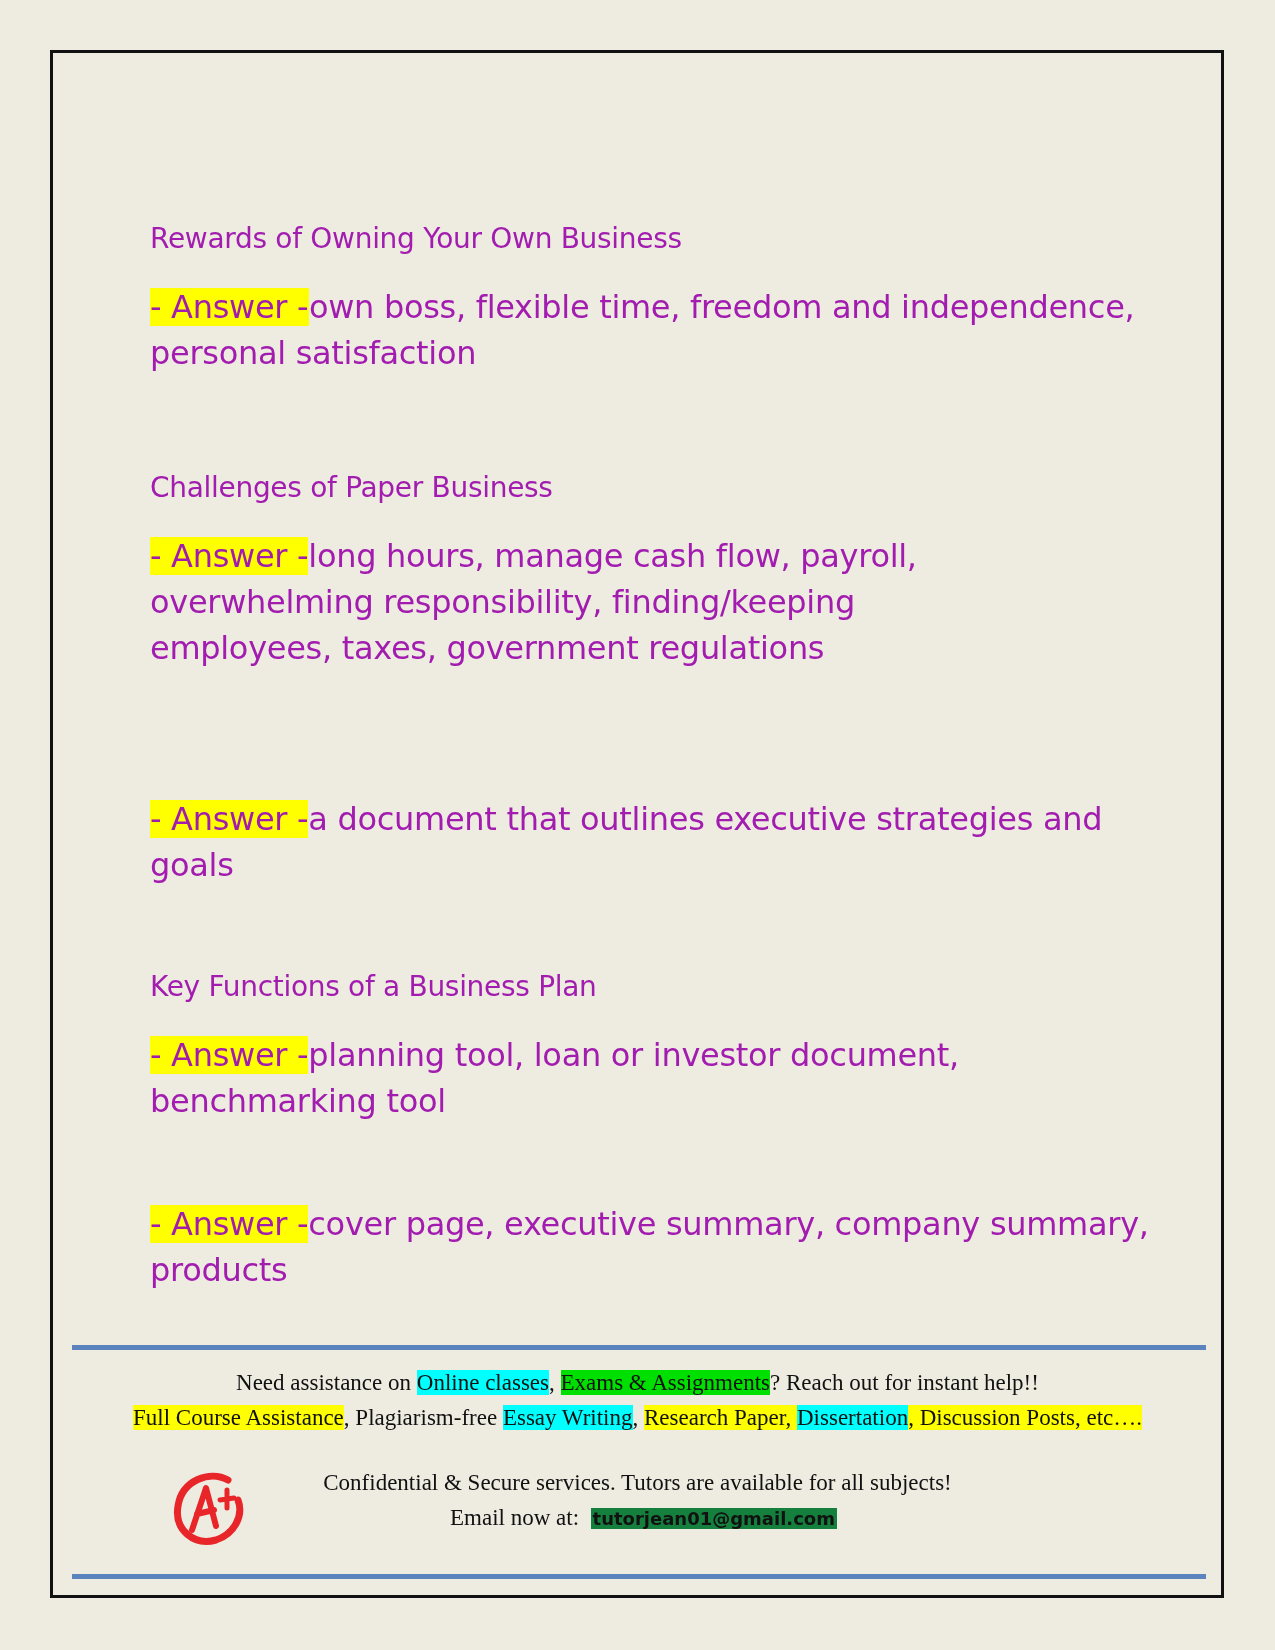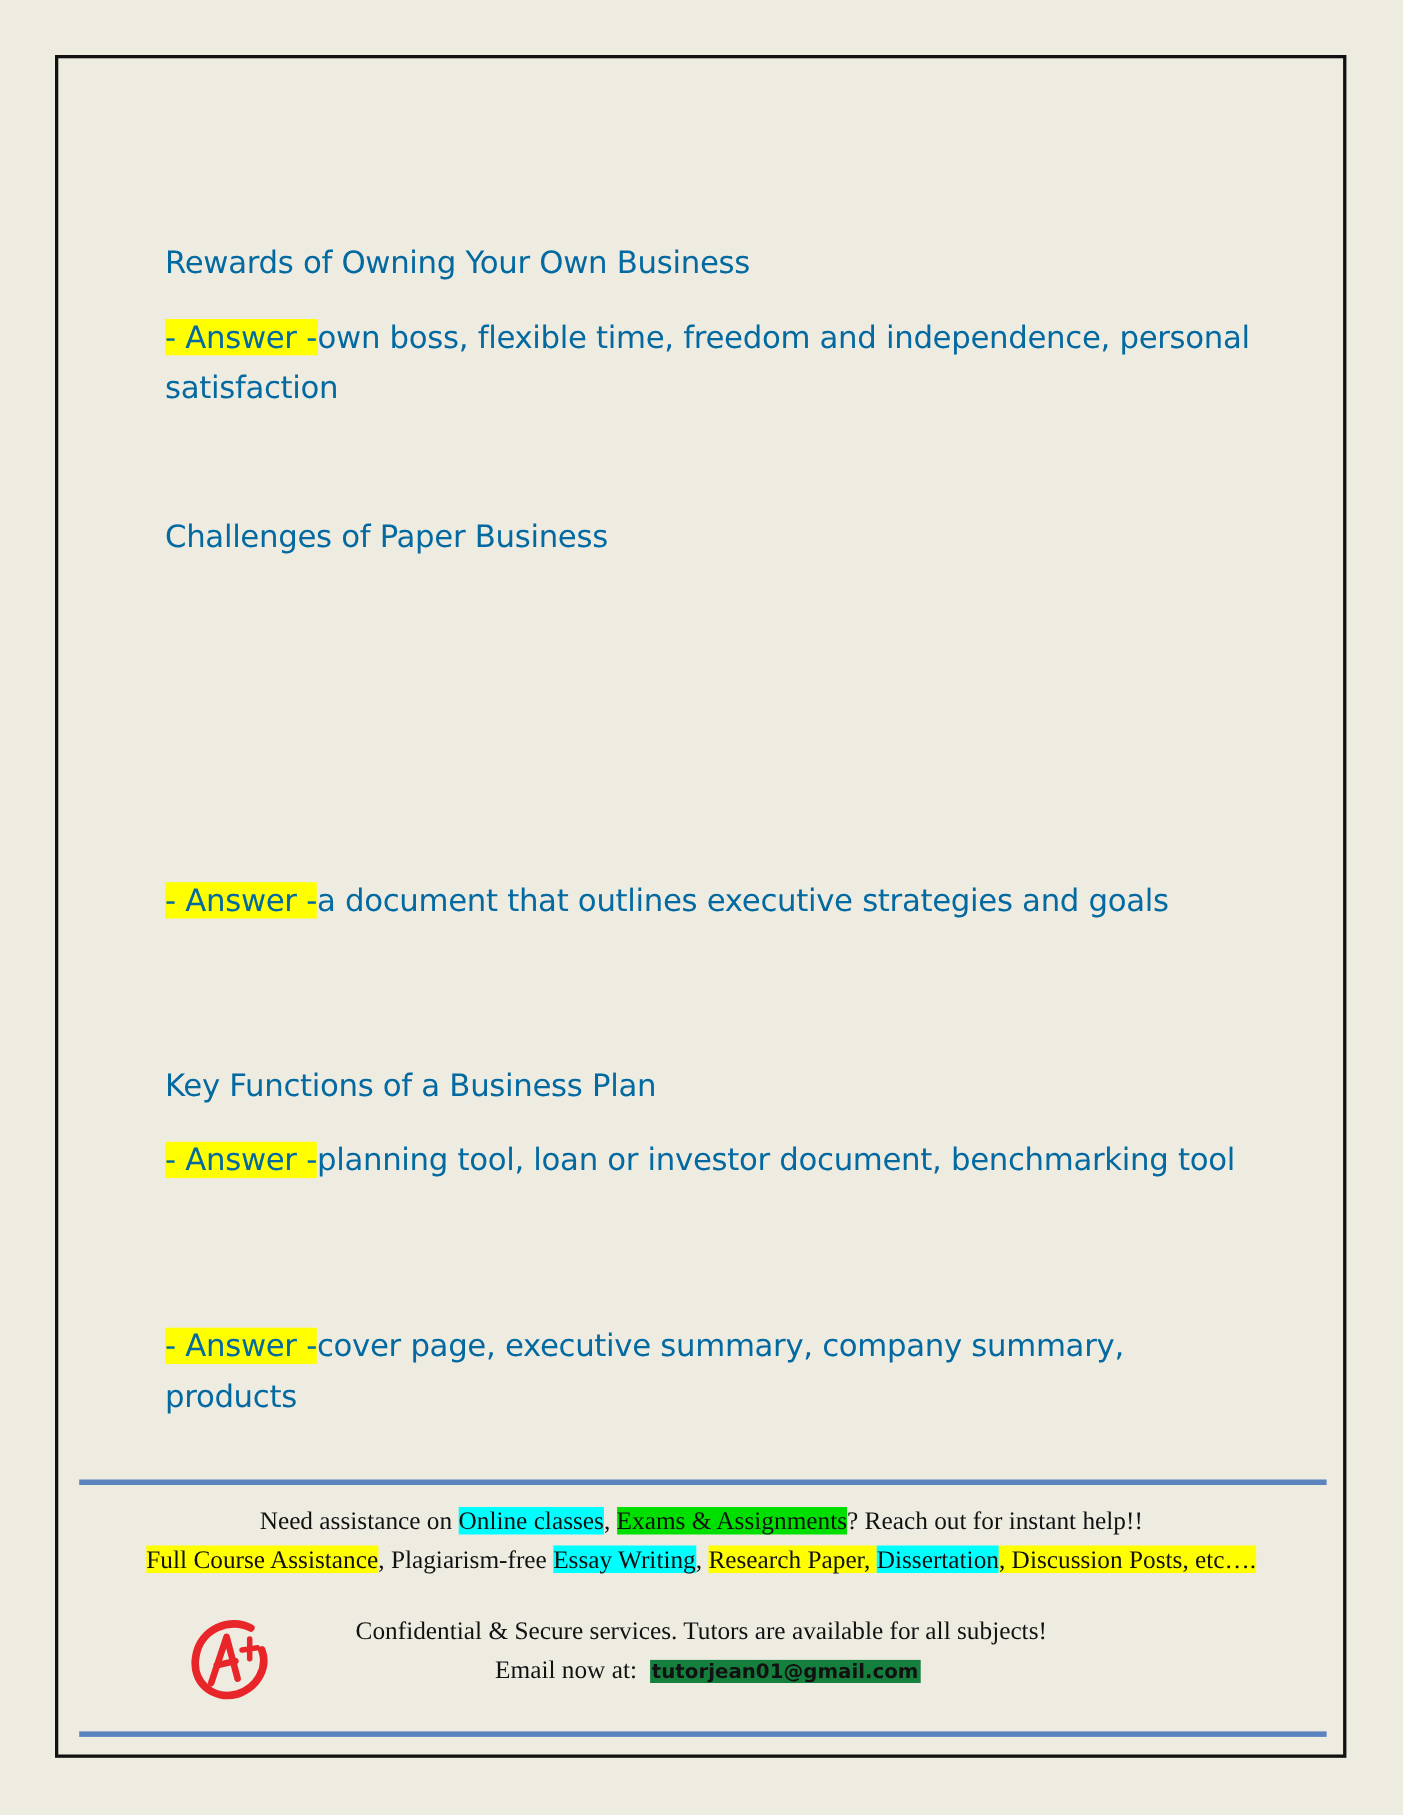--- a/index.html
+++ b/index.html
@@ -4,23 +4,23 @@
 <style>
   html, body { margin:0; padding:0; }
   body {
     width:1275px; height:1650px; background:#eeebe1; position:relative; overflow:hidden;
     font-family:"Liberation Sans", "DejaVu Sans", sans-serif;
   }
   .frame {
     position:absolute; left:50px; top:50px; width:1174px; height:1548px;
     border:3px solid #111; box-sizing:border-box;
   }
-  .qa { position:absolute; left:150px; width:1000px; color:#0369a1; }
+  .qa { position:absolute; left:150px; width:1000px; color:#a21caf; }
   .q { font-size:28px; line-height:34px; margin:0; font-family:"DejaVu Sans", sans-serif; font-weight:400; letter-spacing:-0.3px;}
-  .a { font-size:28px; line-height:46px; margin-top:28px; font-family:"DejaVu Sans", sans-serif; letter-spacing:-0.3px;}
+  .a { font-size:32px; line-height:46px; margin-top:28px; font-family:"DejaVu Sans", sans-serif; letter-spacing:-0.3px;}
   .hl-y { background:#ffff00; }
   .hl-c { background:#00ffff; }
   .hl-g { background:#00e000; }
   .rule { position:absolute; left:72px; width:1134px; height:5px; background:#5b84bf; }
   .footer-line { position:absolute; left:0; width:1275px; text-align:center;
     font-family:"Liberation Serif", "DejaVu Serif", serif; font-size:23px; color:#111; }
   .email { font-family:"DejaVu Sans", sans-serif; font-weight:700; font-size:18px; background:#15803d; padding:0 2px; }
   .logo { position:absolute; left:170px; top:1468px; width:80px; height:80px; }
 </style>
 </head>
@@ -28,20 +28,21 @@
 
 <div class="frame"></div>
 
 <div class="qa" style="top:222px;">
   <p class="q">Rewards of Owning Your Own Business</p>
   <div class="a"><span class="hl-y">- Answer -</span><span>own boss, flexible time, freedom and independence, personal satisfaction</span></div>
 </div>
 
 <div class="qa" style="top:471px;width:870px;">
   <p class="q">Challenges of Paper Business</p>
+  <div class="a"><span class="hl-y">- Answer -</span><span>long hours, manage cash flow, payroll, overwhelming responsibility, finding/keeping employees, taxes, government regulations</span></div>
 </div>
 
 <div class="qa" style="top:768px;">
   <div class="a"><span class="hl-y">- Answer -</span><span>a document that outlines executive strategies and goals</span></div>
 </div>
 
 <div class="qa" style="top:970px;">
   <p class="q">Key Functions of a Business Plan</p>
   <div class="a"><span class="hl-y">- Answer -</span><span>planning tool, loan or investor document, benchmarking tool</span></div>
 </div>

